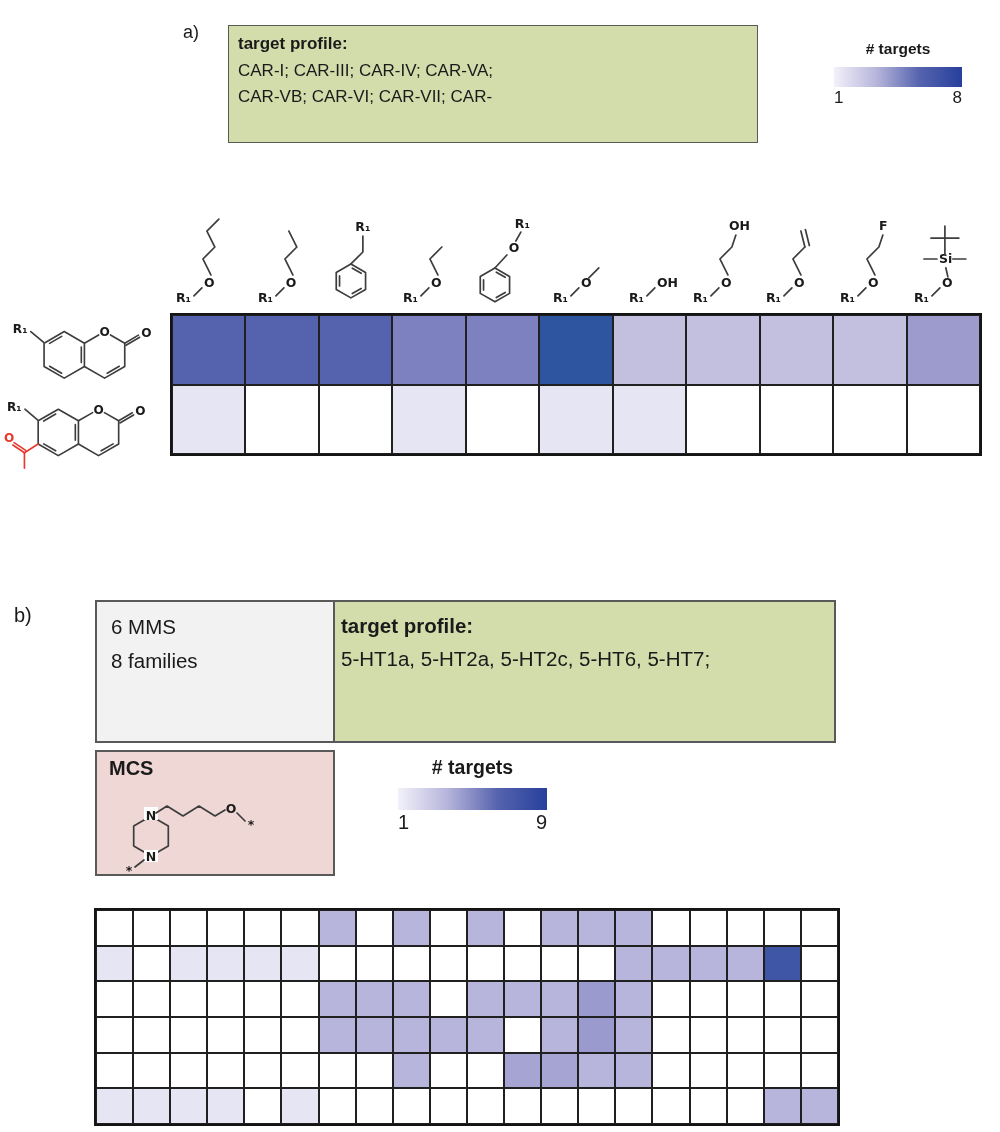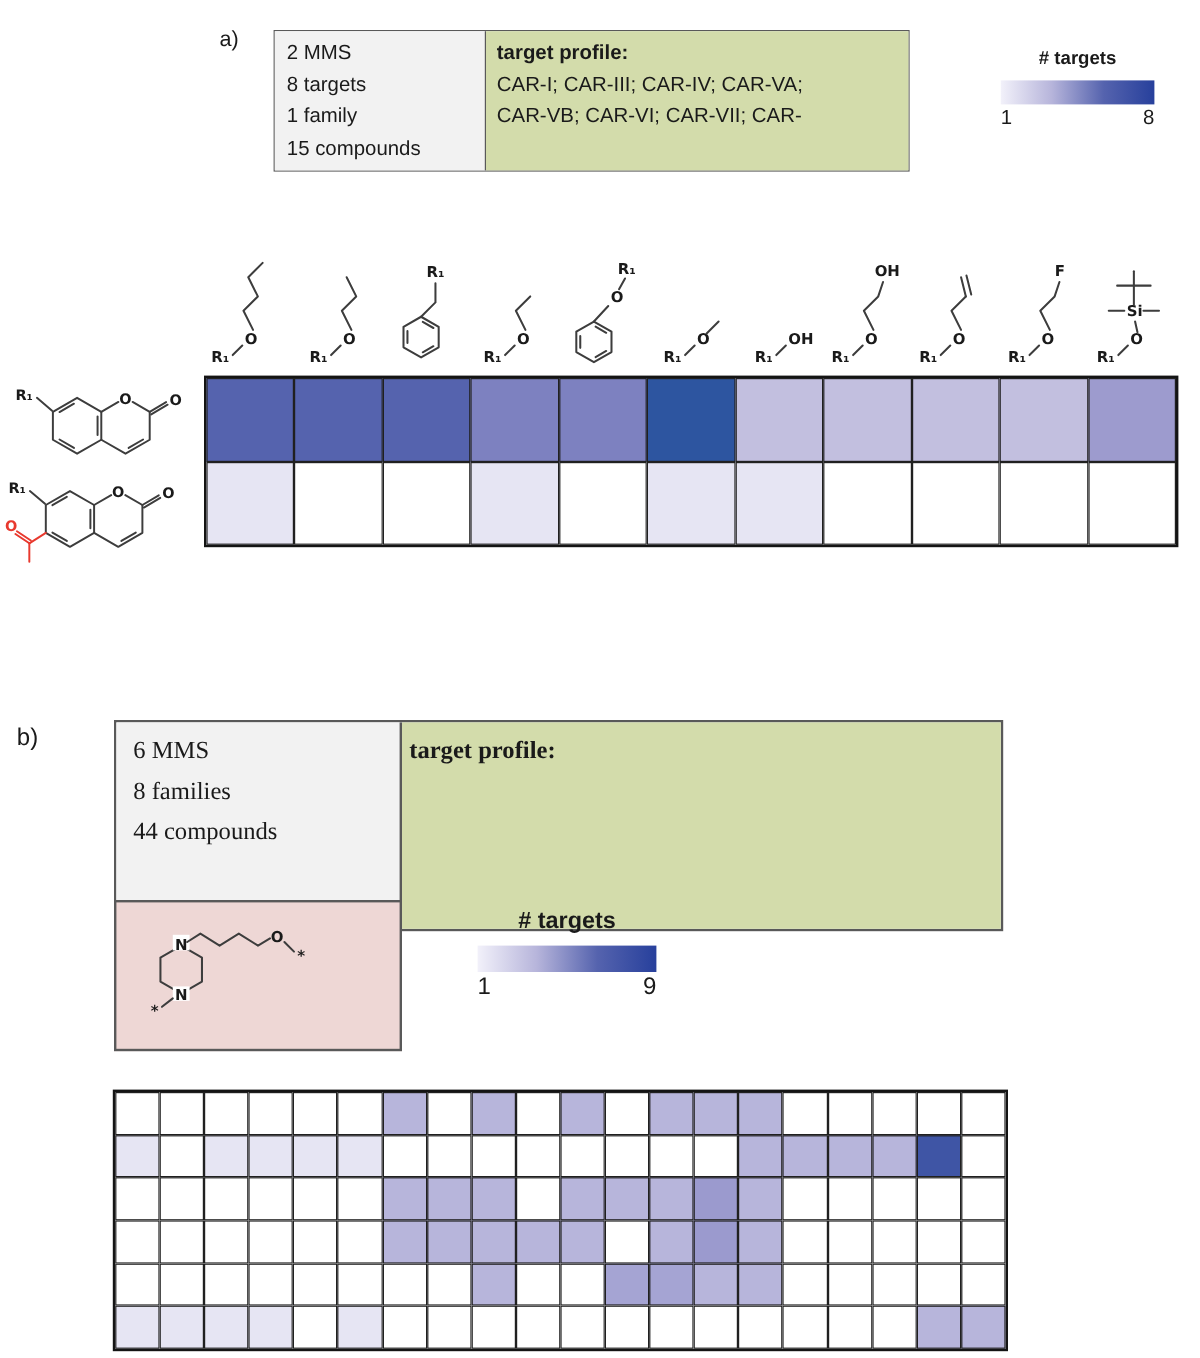--- a/index.html
+++ b/index.html
@@ -9,21 +9,21 @@
 
   .panel-label{font-size:18px;}
   #label-a{left:183px;top:22px;font-size:18px;}
   #label-b{left:14px;top:604px;font-size:20px;}
 
   .infobox{display:flex;box-sizing:border-box;}
   #box-a{left:228px;top:25px;width:530px;height:118px;border:1.5px solid #595959;}
   #box-a .stats{width:176px;background:#f2f2f2;border-right:1.5px solid #595959;box-sizing:border-box;
                 font-size:17px;line-height:26.5px;padding:5px 0 0 10px;}
   #box-a .profile{flex:1;background:#d3dcab;font-size:17px;line-height:26.5px;padding:5px 0 0 9px;}
-  #box-b{left:95px;top:600px;width:741px;height:176px;border:2px solid #595959;font-family:Liberation Serif, serif;}
+  #box-b{left:95px;top:600px;width:741px;height:143px;border:2px solid #595959;}
   #box-b .stats{width:238px;background:#f2f2f2;border-right:2px solid #595959;box-sizing:border-box;
                 font-size:20.5px;line-height:33.5px;padding:8px 0 0 14px;}
   #box-b .profile{flex:1;background:#d3dcab;font-size:20.5px;line-height:32.5px;padding:8px 0 0 6px;}
   .bold{font-weight:bold;}
 
   .cbar{text-align:center;}
   .cbar .bar{width:100%;}
   .cbar .ticks{display:flex;justify-content:space-between;}
   #cbar-a{left:834px;top:40px;width:128px;}
   #cbar-a .cbar-title{font-size:15.5px;font-weight:bold;margin-bottom:9px;}
@@ -56,26 +56,20 @@
   #mcs-box svg{width:232px;height:92px;display:block;margin-left:2px;}
 </style>
 </head>
 <body>
 
 <div class="canvas">
 
   <div class="abs panel-label" id="label-a">a)</div>
 
   <div class="abs infobox" id="box-a">
-    <div class="stats">
-      <div>2 MMS</div>
-      <div>8 targets</div>
-      <div>1 family</div>
-      <div>15 compounds</div>
-    </div>
     <div class="profile">
       <div class="bold">target profile:</div>
       <div>CAR-I; CAR-III; CAR-IV; CAR-VA;</div>
       <div>CAR-VB; CAR-VI; CAR-VII; CAR-</div>
     </div>
   </div>
 
   <div class="abs cbar" id="cbar-a">
     <div class="cbar-title"># targets</div>
     <div class="bar" style="background: linear-gradient(90deg, rgb(242, 241, 250) 0%, rgb(183, 181, 219) 33%, rgb(85, 99, 174) 67%, rgb(39, 64, 156) 100%);"></div>
@@ -227,28 +221,29 @@
       <div class="hm-cell" style="background: rgb(255, 255, 255);"></div>
       <div class="hm-cell" style="background: rgb(255, 255, 255);"></div>
     </div>
 
   <div class="abs panel-label" id="label-b">b)</div>
 
   <div class="abs infobox" id="box-b">
     <div class="stats">
       <div>6 MMS</div>
       <div>8 families</div>
-      <div>44 compounds</div>
     </div>
     <div class="profile">
       <div class="bold">target profile:</div>
+      <div> 5-HT1a, 5-HT2a, 5-HT2c, 5-HT6, 5-HT7;</div>
     </div>
   </div>
 
   <div class="abs" id="mcs-box">
+    <div class="mcs-title">MCS</div>
     <svg viewBox="0 0 232 92">
       <polygon class="bond" points="52,36 69.3,46 69.3,66 52,76 34.7,66 34.7,46"></polygon>
       <rect class="bg" x="45" y="27" width="14" height="13"></rect>
       <rect class="bg" x="45" y="70" width="14" height="12"></rect>
       <text class="atom" x="52" y="40" text-anchor="middle">N</text>
       <text class="atom" x="52" y="81" text-anchor="middle">N</text>
       <line class="bond" x1="45" y1="80" x2="36" y2="87"></line>
       <text class="atom" x="30" y="95" text-anchor="middle">*</text>
       <polyline class="bond" points="57,33 68,26 84,36 100,26 116,36 126,30"></polyline>
       <text class="atom" x="132" y="33" text-anchor="middle">O</text>

